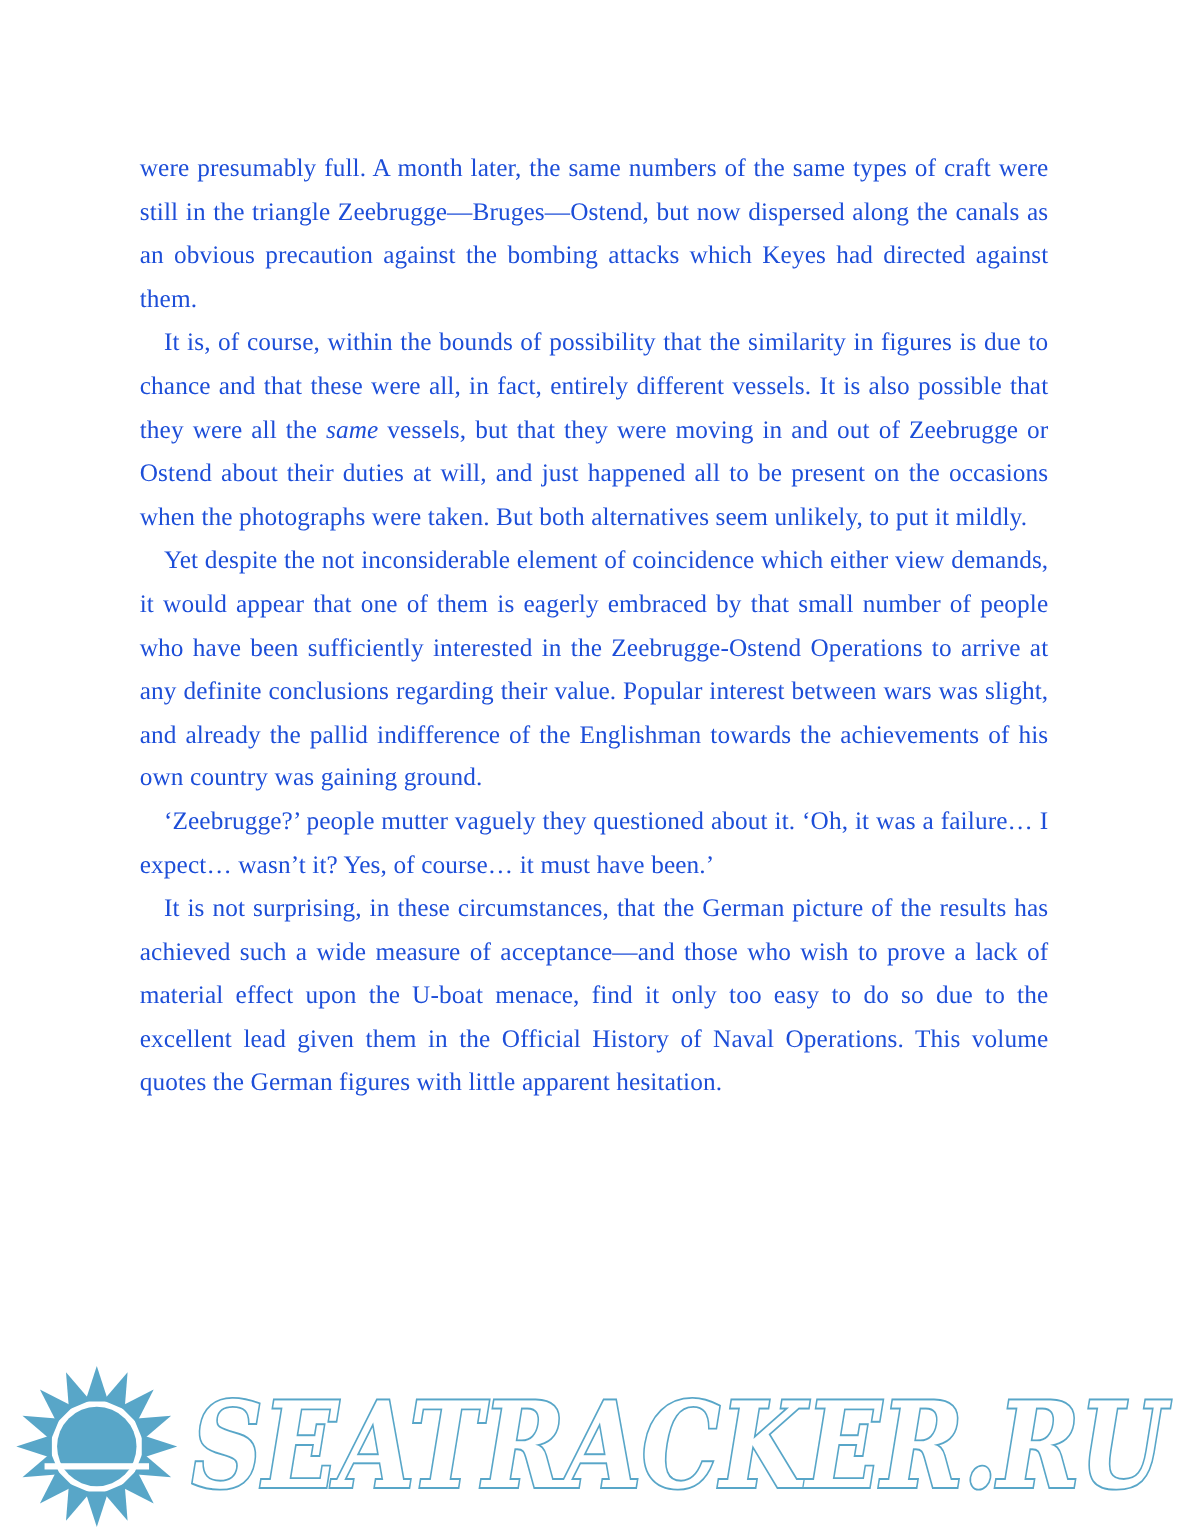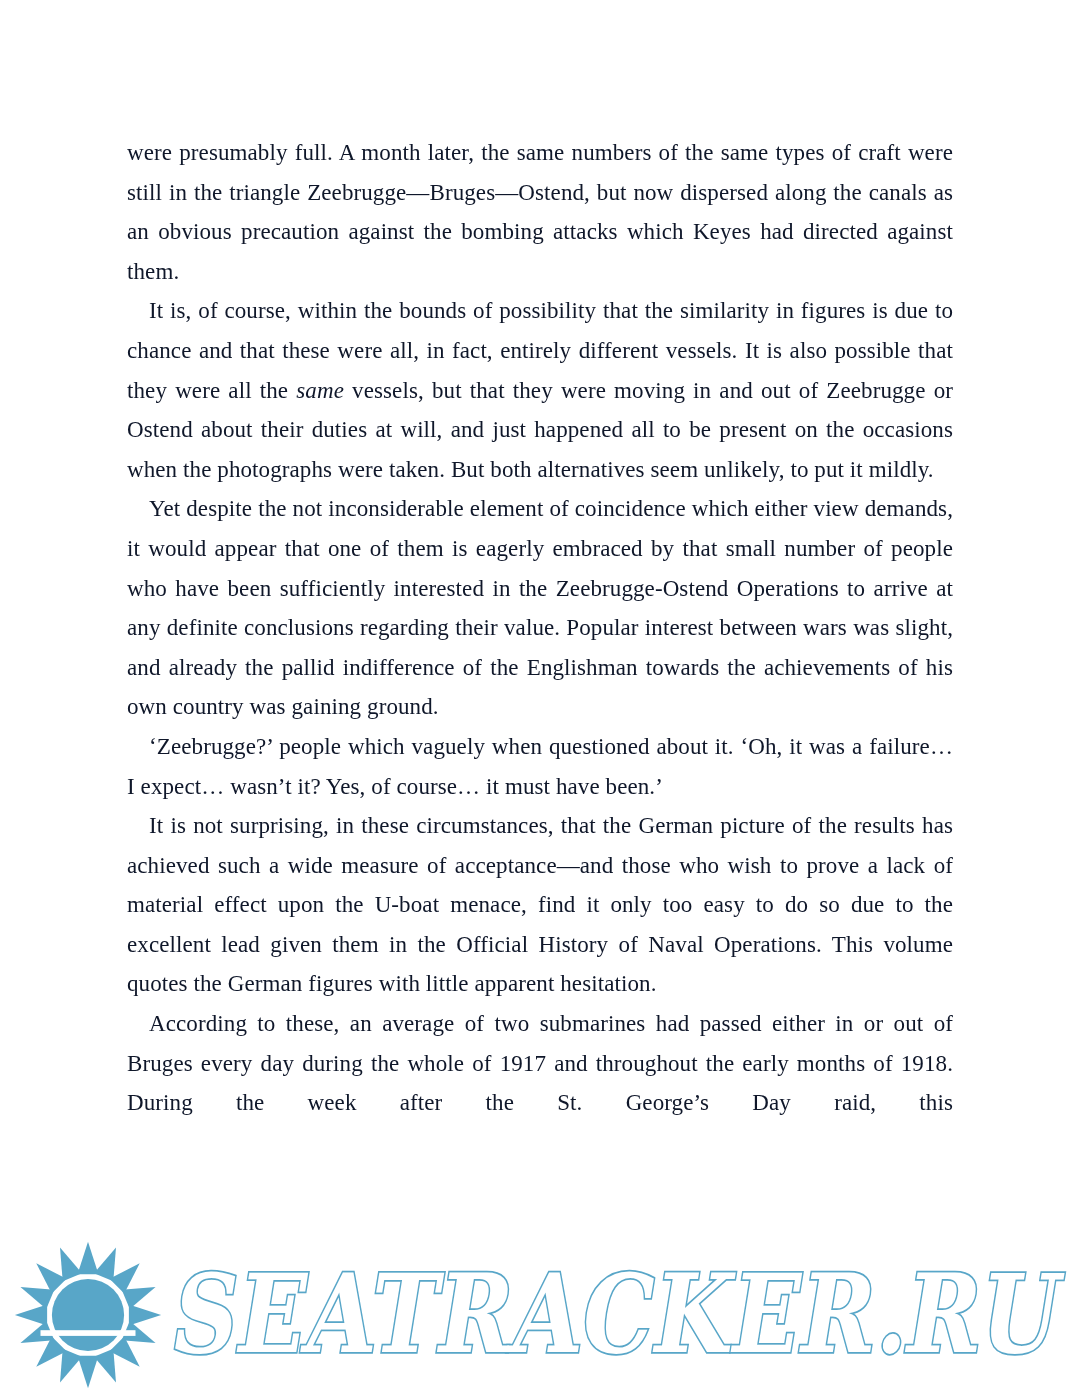--- a/index.html
+++ b/index.html
@@ -10,21 +10,21 @@
     height: 1397px;
     background: #ffffff;
     overflow: hidden;
     font-family: "Liberation Serif", serif;
   }
   .text-block {
     position: absolute;
     left: 127px;
     top: 133px;
     width: 826px;
-    color: #0f172a;
+    color: #1d4ed8;
     font-size: 23px;
     line-height: 39.6px;
     text-align: justify;
     letter-spacing: 0.1px;
   }
   .para { margin: 0; }
   .para.indent { text-indent: 22px; }
   .para.cont { text-align-last: justify; }
   .para em { }
 
@@ -60,23 +60,22 @@
 </style>
 </head>
 <body>
 
 <div class="page">
 
   <div class="text-block">
       <p class="para"><span>were presumably full. A month later, the same numbers of the same types of craft were still in the triangle Zeebrugge—Bruges—Ostend, but now dispersed along the canals as an obvious precaution against the bombing attacks which Keyes had directed against them.</span></p>
       <p class="para indent"><span>It is, of course, within the bounds of possibility that the similarity in figures is due to chance and that these were all, in fact, entirely different vessels. It is also possible that they were all the </span><em>same</em><span> vessels, but that they were moving in and out of Zeebrugge or Ostend about their duties at will, and just happened all to be present on the occasions when the photographs were taken. But both alternatives seem unlikely, to put it mildly.</span></p>
       <p class="para indent"><span>Yet despite the not inconsiderable element of coincidence which either view demands, it would appear that one of them is eagerly embraced by that small number of people who have been sufficiently interested in the Zeebrugge-Ostend Operations to arrive at any definite conclusions regarding their value. Popular interest between wars was slight, and already the pallid indifference of the Englishman towards the achievements of his own country was gaining ground.</span></p>
-      <p class="para indent"><span>‘Zeebrugge?’ people which vaguely when questioned about it. ‘Oh, it was a failure… I expect… wasn’t it? Yes, of course… it must have been.’</span></p>
+      <p class="para indent"><span>‘Zeebrugge?’ people mutter vaguely they questioned about it. ‘Oh, it was a failure… I expect… wasn’t it? Yes, of course… it must have been.’</span></p>
       <p class="para indent"><span>It is not surprising, in these circumstances, that the German picture of the results has achieved such a wide measure of acceptance—and those who wish to prove a lack of material effect upon the U-boat menace, find it only too easy to do so due to the excellent lead given them in the Official History of Naval Operations. This volume quotes the German figures with little apparent hesitation.</span></p>
-      <p class="para indent cont"><span>According to these, an average of two submarines had passed either in or out of Bruges every day during the whole of 1917 and throughout the early months of 1918. During the week after the St. George’s Day raid, this</span></p>
     </div>
 
   <div class="watermark">
 
     <svg class="sun" viewBox="0 0 160 160" xmlns="http://www.w3.org/2000/svg">
       <g fill="#58a6c8">
         <g id="rays">
           <polygon points="80,3 69,37 91,37" transform="rotate(0 80 80)"></polygon>
           <polygon points="80,3 69,37 91,37" transform="rotate(22.5 80 80)"></polygon>
           <polygon points="80,3 69,37 91,37" transform="rotate(45 80 80)"></polygon>

